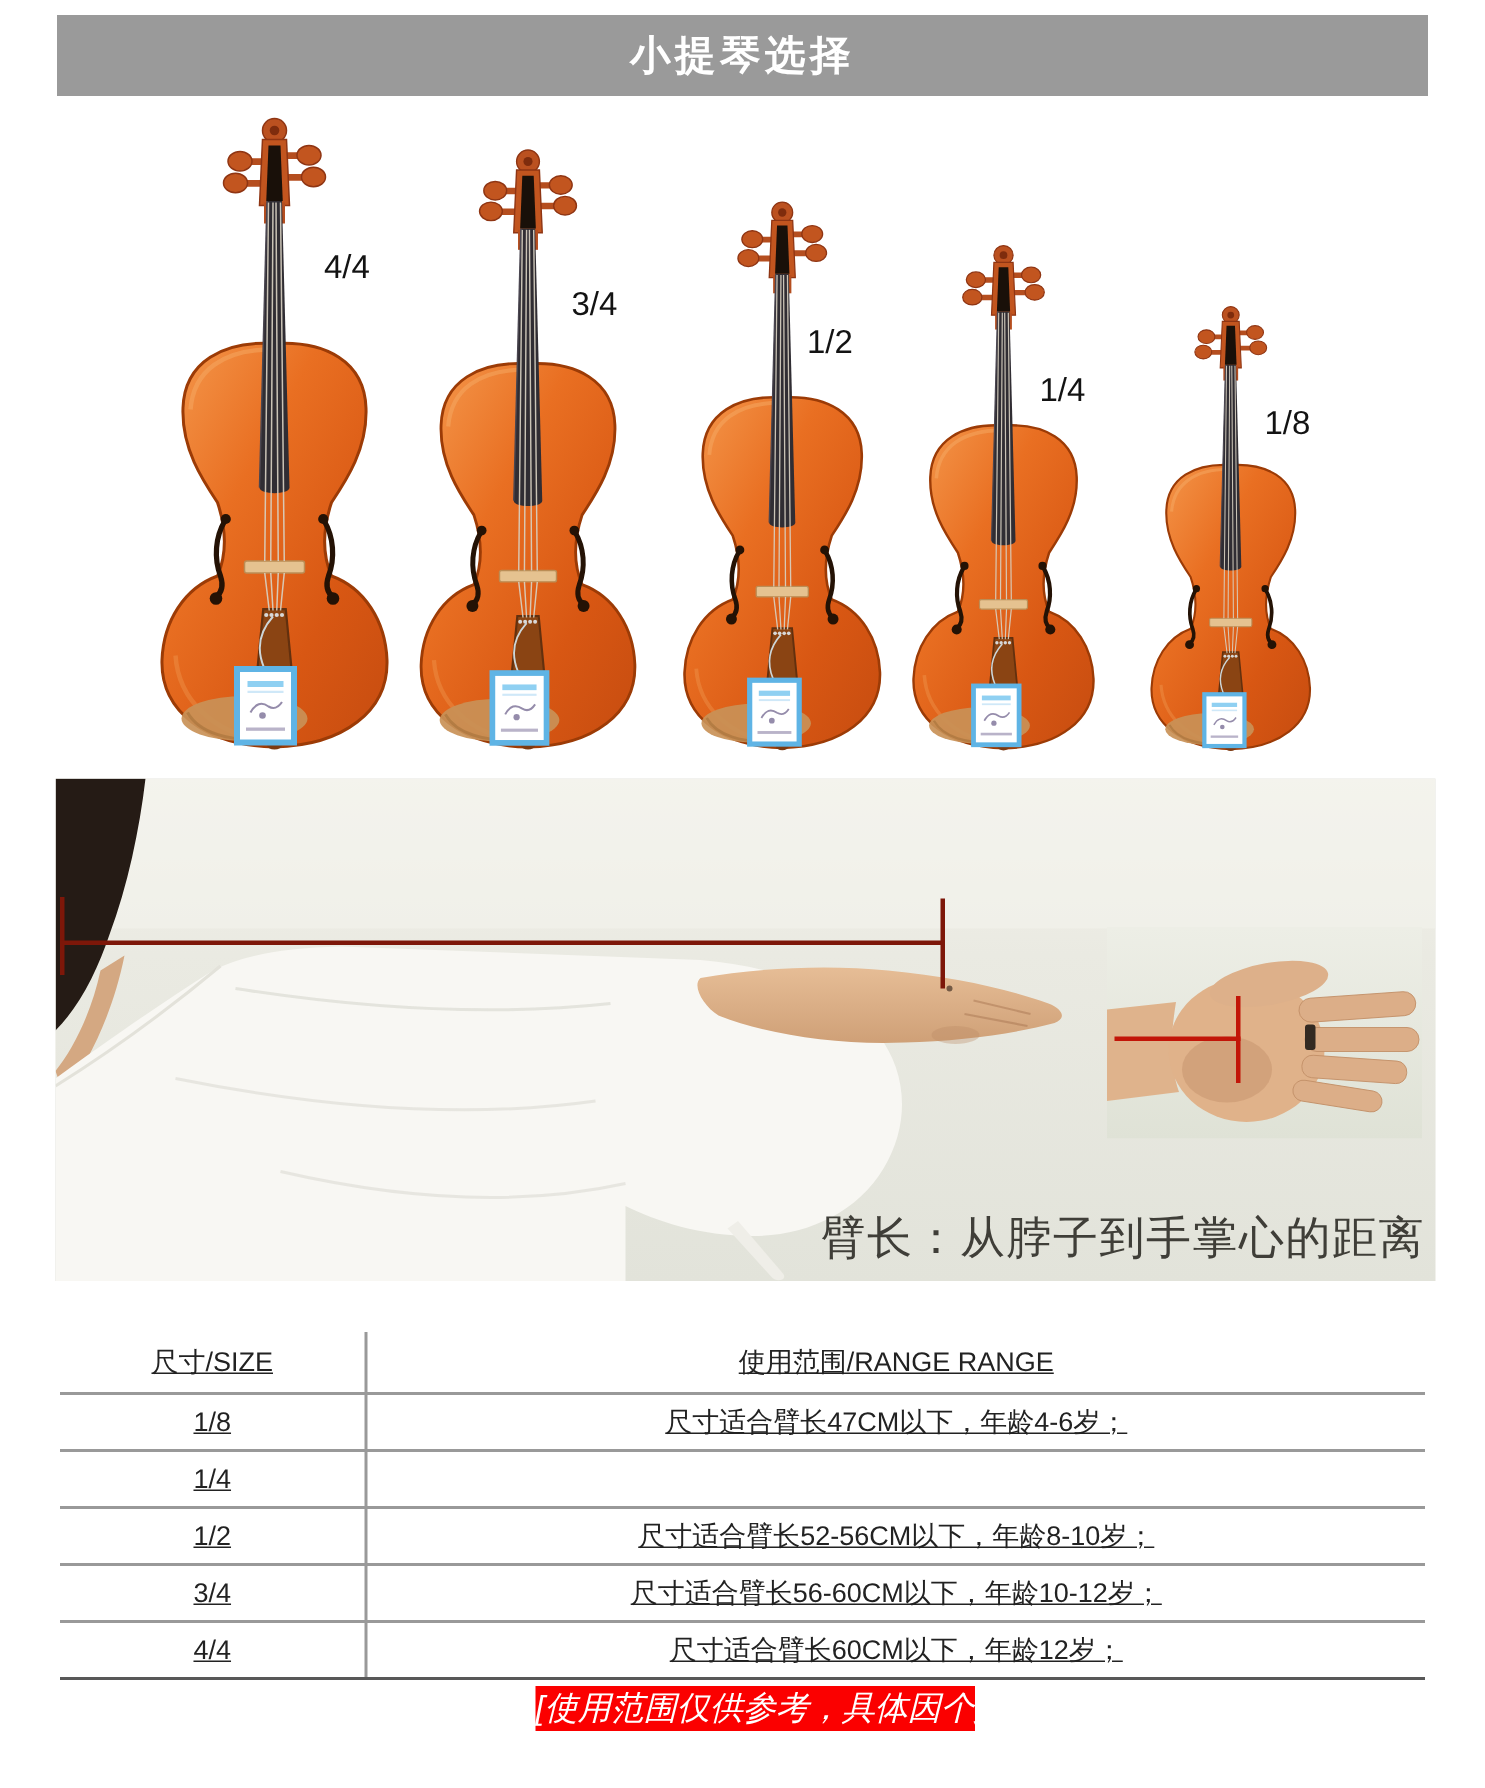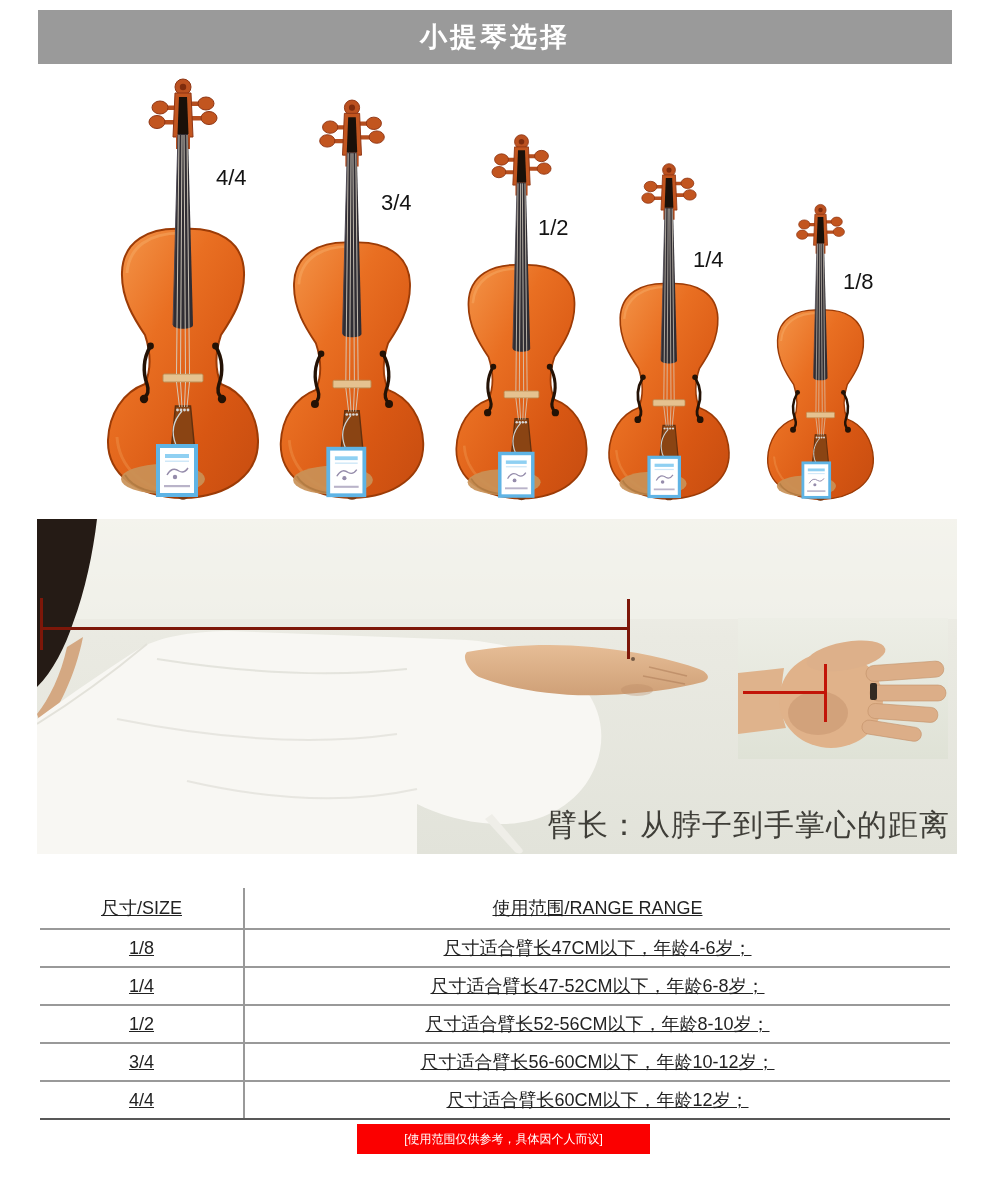--- a/index.html
+++ b/index.html
@@ -33,21 +33,21 @@
   .size-table{position:absolute;left:40px;top:888px;width:910px;font-size:18px;color:#222;text-decoration:underline;}
   .trow{display:flex;box-sizing:border-box;height:38px;border-bottom:2px solid #999;}
   .trow.head{height:42px;}
   .trow.last{border-bottom:2px solid #585858;}
   .tc1{box-sizing:border-box;width:205px;border-right:2px solid #999;display:flex;
        align-items:center;justify-content:center;}
   .tc2{flex:1;display:flex;align-items:center;justify-content:center;}
 
   
   .footnote{position:absolute;left:357px;top:1124px;width:293px;height:30px;background:#fb0000;
-            color:#ffffff;font-size:12px;line-height:30px;text-align:center;white-space:nowrap;}
+            color:#ffffff;font-size:22px;line-height:30px;text-align:center;white-space:nowrap;font-style:italic;}
 </style>
 </head>
 <body>
 
 <div class="stage">
 
   <svg width="0" height="0" style="position:absolute" aria-hidden="true">
     <defs>
       <linearGradient id="vbody" x1="0" y1="0" x2="1" y2="1">
         <stop offset="0" stop-color="#f59a4e"></stop>
@@ -211,21 +211,20 @@
     <div class="trow head">
       <div class="tc1">尺寸/SIZE</div>
       <div class="tc2">使用范围/RANGE RANGE</div>
     </div>
     <div class="trow">
       <div class="tc1">1/8</div>
       <div class="tc2">尺寸适合臂长47CM以下，年龄4-6岁；</div>
     </div>
     <div class="trow">
       <div class="tc1">1/4</div>
-      <div class="tc2">尺寸适合臂长47-52CM以下，年龄6-8岁；</div>
     </div>
     <div class="trow">
       <div class="tc1">1/2</div>
       <div class="tc2">尺寸适合臂长52-56CM以下，年龄8-10岁；</div>
     </div>
     <div class="trow">
       <div class="tc1">3/4</div>
       <div class="tc2">尺寸适合臂长56-60CM以下，年龄10-12岁；</div>
     </div>
     <div class="trow last">

